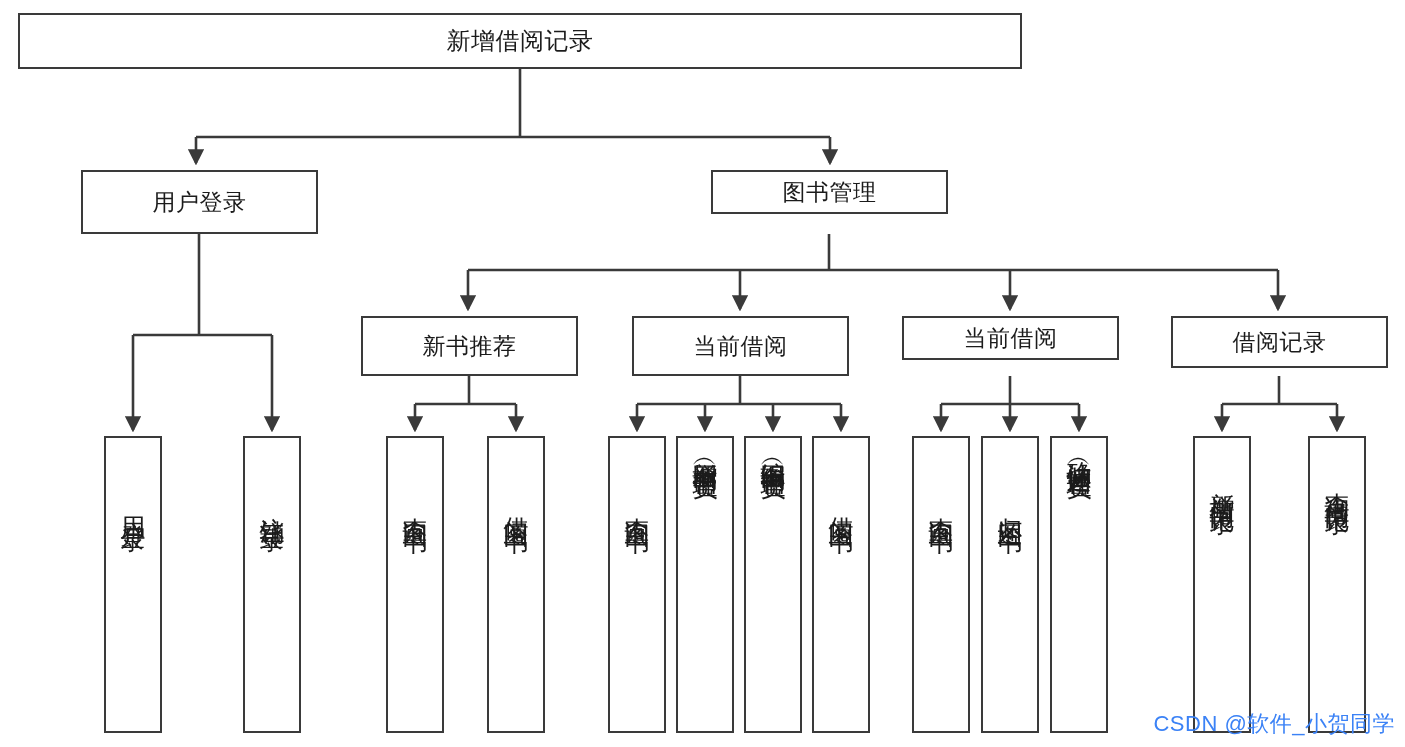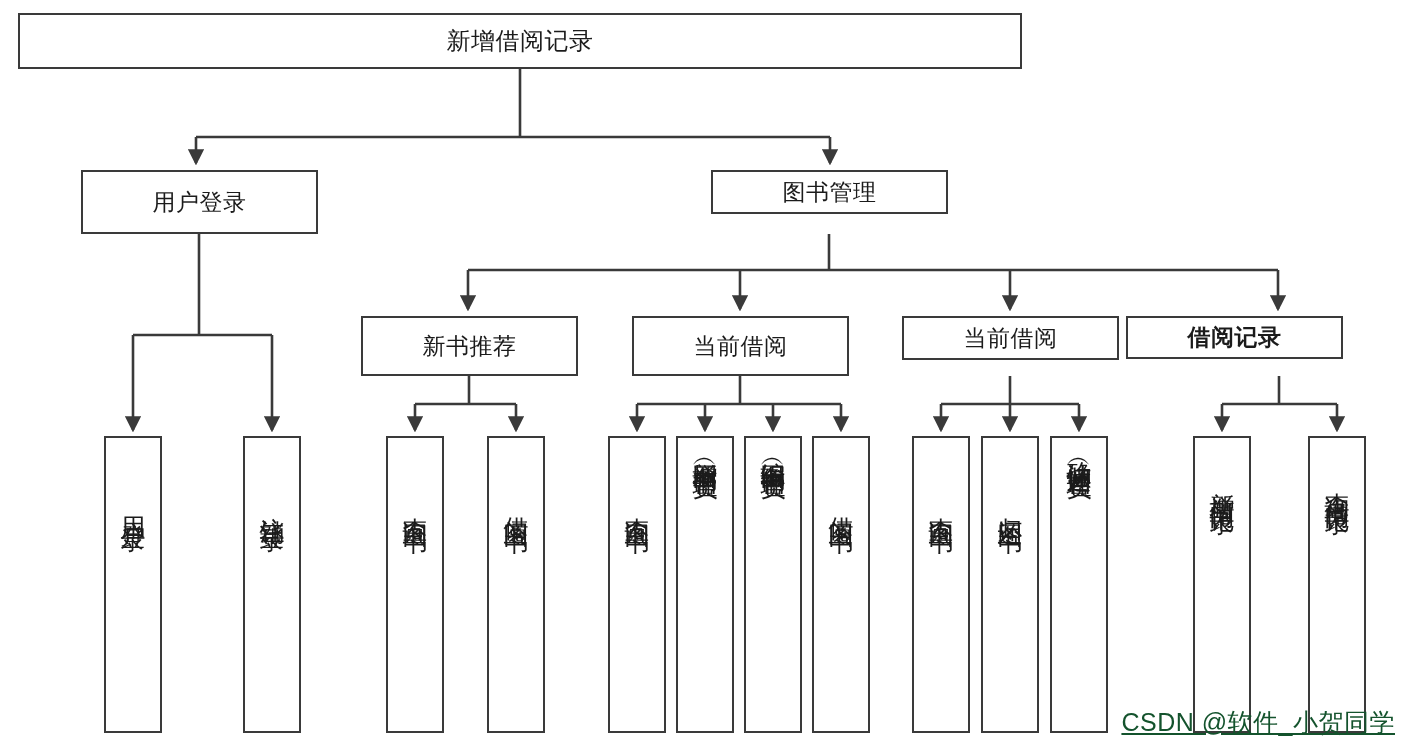--- a/index.html
+++ b/index.html
@@ -70,26 +70,25 @@
   .v-node.mid .lbl {
     margin-top: 55px;
   }
   .v-node.mid2 .lbl {
     margin-top: 30px;
   }
   #watermark {
     position: absolute;
     right: 10px;
     bottom: 8px;
-    font-size: 25px;
-    color: #14532d;
+    font-size: 22px;
+    color: #3b82f6;
     letter-spacing: 0.5px;
     z-index: 5;
     white-space: nowrap;
-    text-decoration: underline;
   }
 </style>
 </head>
 <body>
 
 <div id="canvas">
 
   <svg id="wires" viewBox="0 0 1405 747" xmlns="http://www.w3.org/2000/svg">
     <defs>
       <marker id="arrow" viewBox="0 0 10 10" refX="8.5" refY="5" markerWidth="6.2" markerHeight="6.2" orient="auto-start-reverse">
@@ -157,21 +156,21 @@
   </div>
 
   <div class="node h-node" style="left:632px; top:316px; width:217px; height:60px;">
     <span class="lbl">当前借阅</span>
   </div>
 
   <div class="node h-node" style="left:902px; top:316px; width:217px; height:44px;">
     <span class="lbl">当前借阅</span>
   </div>
 
-  <div class="node h-node" style="left:1126px; top:316px; width:217px; height:43px;font-weight:bold;">
+  <div class="node h-node" style="left:1171px; top:316px; width:217px; height:52px;">
     <span class="lbl">借阅记录</span>
   </div>
 
   <div class="node v-node mid" style="left:104px; top:436px; width:58px; height:297px;">
     <span class="lbl">用户登录</span>
   </div>
 
   <div class="node v-node mid" style="left:243px; top:436px; width:58px; height:297px;">
     <span class="lbl">注销登录</span>
   </div>

